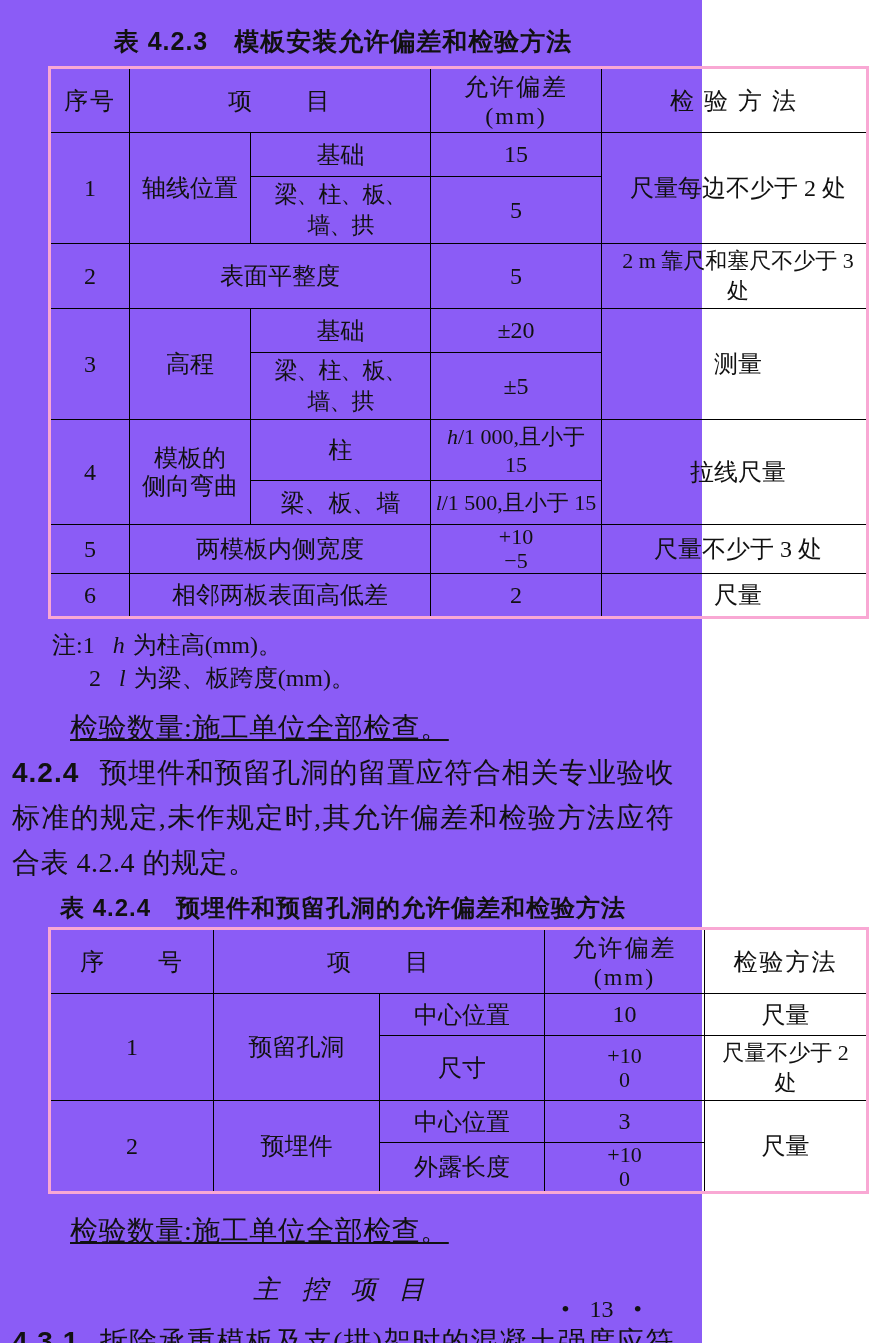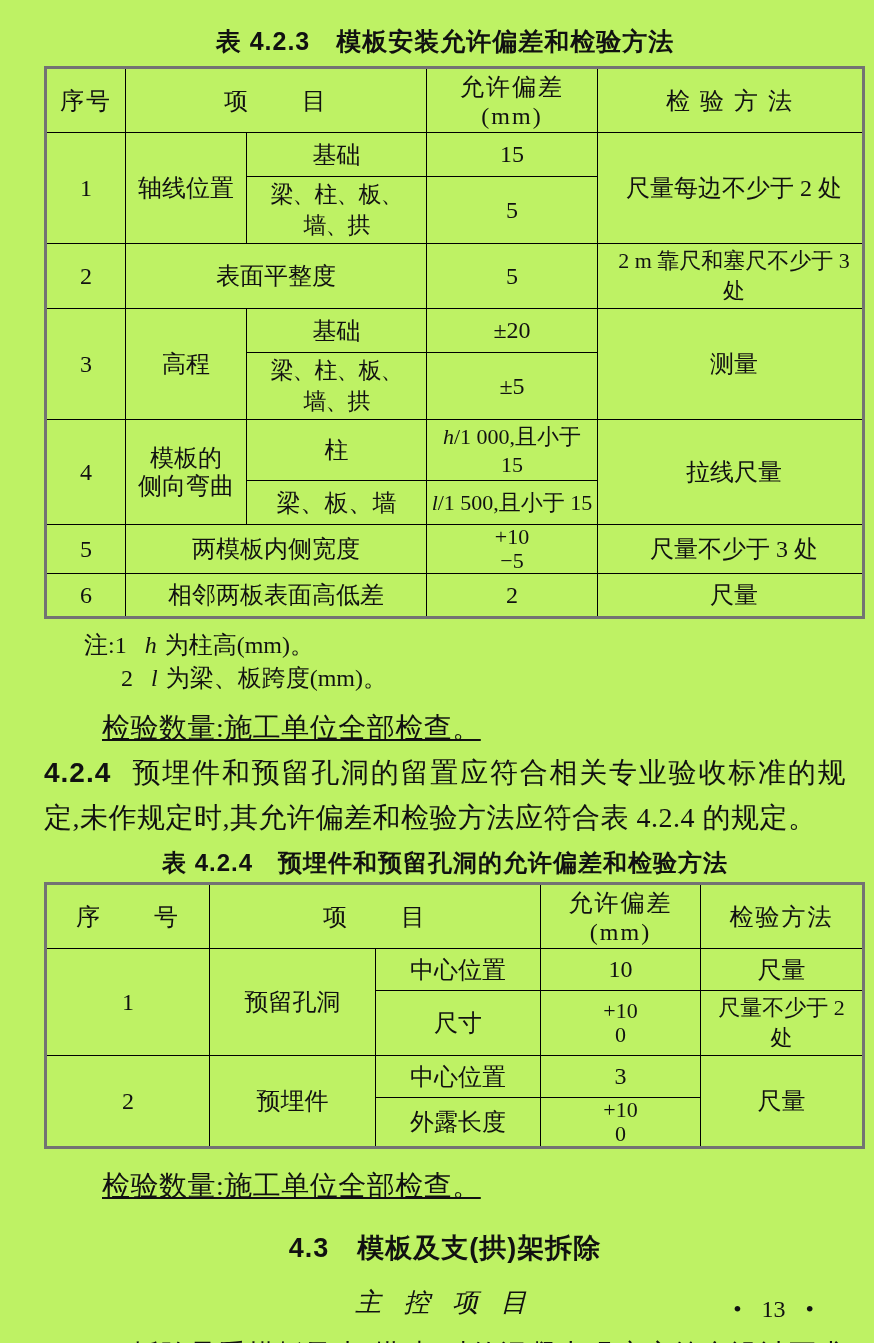--- a/index.html
+++ b/index.html
@@ -5,42 +5,43 @@
   * { box-sizing: border-box; margin: 0; padding: 0; }
   html, body { background: #ffffff; }
   body {
     width: 874px; height: 1343px;
     font-family: "Liberation Serif", "DejaVu Serif", serif;
     color: #111111;
     overflow: hidden;
   }
   .page {
     position: relative;
-    width: 874px; height: 1343px;
-    padding: 24px 28px 0 44px;
-    background: #bef264;
+    width: 702px; height: 1343px;
+    padding: 24px 28px 0 12px;
+    background: #8b5cf6;
   }
   
   .tbl-title {
     font-family: "Liberation Sans", "DejaVu Sans", sans-serif;
     font-weight: 700;
     font-size: 25px;
     line-height: 34px;
     text-align: center;
     margin-bottom: 8px;
     letter-spacing: 1px;
   }
   .tbl2-title { margin-top: 8px; margin-bottom: 0; font-size: 24px; line-height: 30px; }
 
   
   table.t {
     border-collapse: collapse;
     table-layout: fixed;
     width: 818px;
-    border: 3px solid #737373;
+    border: 3px solid #f9a8d4;
+    margin-left: 36px;
   }
   table.t2 { margin-top: 4px; }
   .t td {
     border: 1px solid #000;
     font-size: 24px;
     text-align: center;
     vertical-align: middle;
     padding: 2px 4px;
     overflow: hidden;
   }
@@ -240,21 +241,20 @@
         <td class="stack">
           <div>+10</div>
           <div>0</div>
         </td>
       </tr>
     </tbody>
   </table>
 
   <p class="para indent check2">检验数量:施工单位全部检查。</p>
 
-  <div class="sec-heading">4.3　模板及支(拱)架拆除</div>
 
   <div class="sub-heading">主 控 项 目</div>
 
   <p class="para clause431"><b class="cnum">4.3.1</b><span>拆除承重模板及支(拱)架时的混凝土强度应符合设计要求和相关专业验收标准的规定,未作规定时,混凝土强度应符合</span></p>
 
   <div class="footer">• 13 •</div>
 
 </div>
 
 </body></html>

